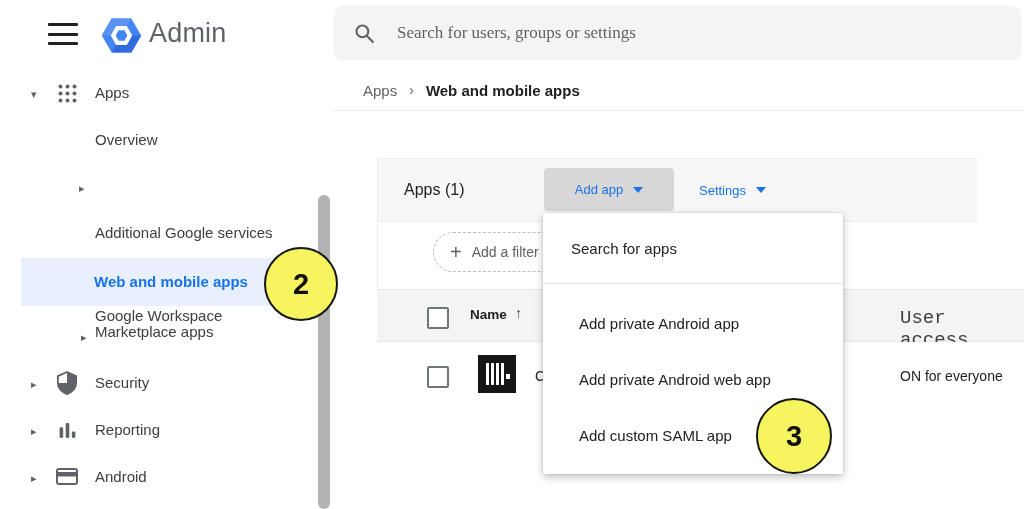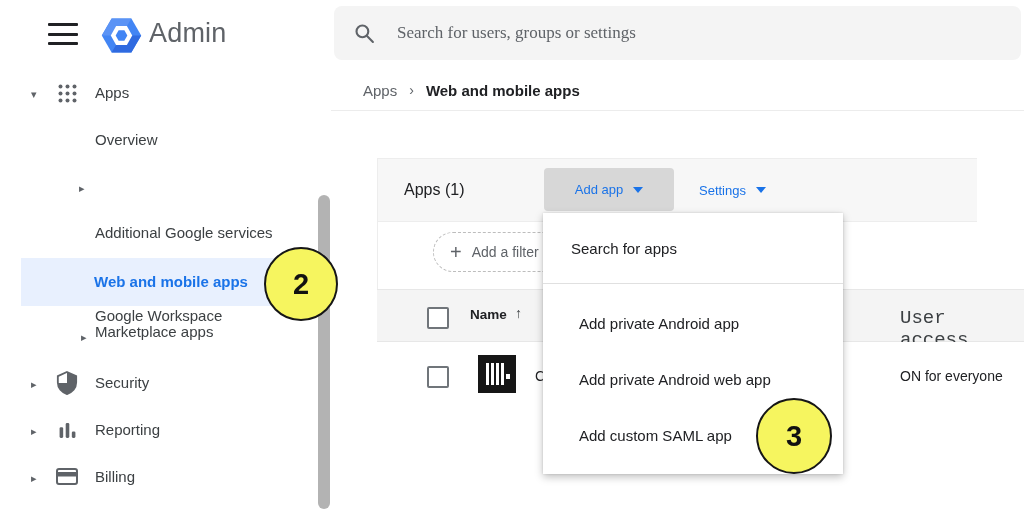--- a/index.html
+++ b/index.html
@@ -157,21 +157,21 @@
       <rect x="13.1" y="10" width="3.4" height="6" rx="1.2"></rect>
     </g>
   </svg>
   <div class="abs side-label" style="left:95px;top:421px;">Reporting</div>
 
   <div class="abs" style="left:31px;top:468px;"><span class="caret-right">▸</span></div>
   <svg class="abs" style="left:56px;top:468px;" width="22" height="17" viewBox="0 0 22 17">
     <rect x="1" y="1" width="20" height="15" rx="2" fill="none" stroke="#5f6368" stroke-width="2"></rect>
     <rect x="1" y="4" width="20" height="4.5" fill="#5f6368"></rect>
   </svg>
-  <div class="abs side-label" style="left:95px;top:468px;">Billing</div>
+  <div class="abs side-label" style="left:95px;top:468px;">Android</div>
 
   <div class="abs scrollbar"></div>
 
   <div class="abs card-toolbar">
     <div class="list-title">Apps (1)</div>
     <div class="addapp-btn">
       <span class="btn-blue">Add app</span>
       <span class="tri-down"></span>
     </div>
     <div class="settings-btn">

